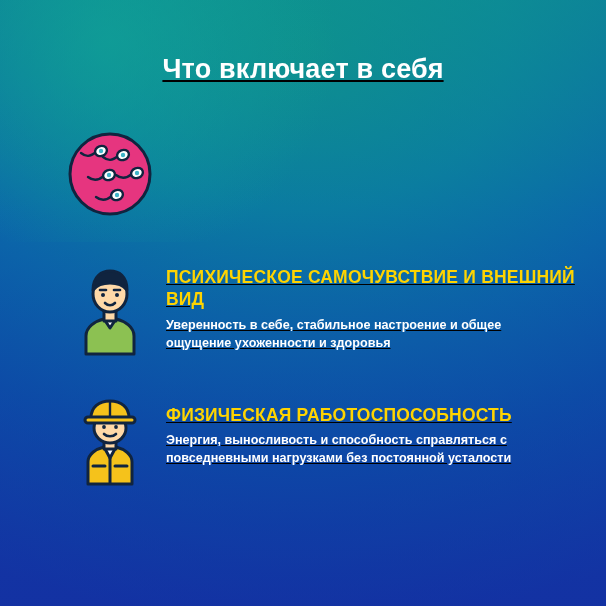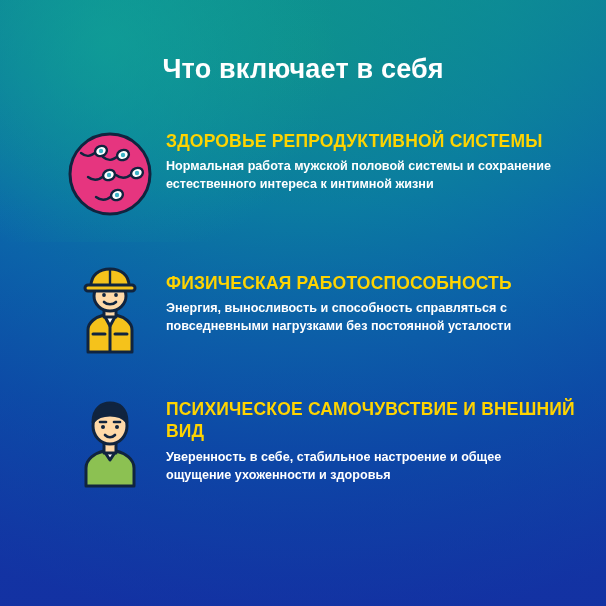--- a/index.html
+++ b/index.html
@@ -36,20 +36,21 @@
     width: 70%;
     height: 55%;
     background: radial-gradient(circle at 40% 40%, rgba(18,170,150,0.55) 0%, rgba(18,170,150,0) 70%);
     pointer-events: none;
   }
   .content {
     position: relative;
     z-index: 3;
     width: 100%;
     height: 100%;
+    text-decoration: underline;
   }
   .title {
     text-align: center;
     color: #ffffff;
     font-weight: bold;
     font-size: 27px;
     line-height: 1.33;
     letter-spacing: 0.2px;
     padding: 52px 60px 0 60px;
     box-sizing: border-box;
@@ -130,52 +131,20 @@
             </g>
             <g fill="#3fb5c9">
               <circle cx="41" cy="27" r="2.2"></circle>
               <circle cx="63" cy="31" r="2.2"></circle>
               <circle cx="49" cy="51" r="2.2"></circle>
               <circle cx="77" cy="49" r="2.2"></circle>
               <circle cx="57" cy="71" r="2.2"></circle>
             </g>
           </svg>
         </div>
-        <div class="row-text">
-          <p class="row-title">ЗДОРОВЬЕ РЕПРОДУКТИВНОЙ СИСТЕМЫ</p>
-          <p class="row-desc">Нормальная работа мужской половой системы и сохранение естественного интереса к интимной жизни</p>
-        </div>
-      </div>
-
-      <div class="row row-2">
-        <div class="icon-wrap">
-          <svg width="100" height="100" viewBox="0 0 100 100" aria-hidden="true">
-
-            <path d="M28 96 L28 74 C28 66, 36 61, 44 59 L56 59 C64 61, 72 66, 72 74 L72 96 Z" fill="#f5c21b" stroke="#10243f" stroke-width="3" stroke-linejoin="round"></path>
-            <path d="M44 59 L50 70 L56 59" fill="#ffffff" stroke="#10243f" stroke-width="3" stroke-linejoin="round"></path>
-            <path d="M50 70 L50 96" stroke="#10243f" stroke-width="3"></path>
-            <path d="M33 78 L45 78" stroke="#10243f" stroke-width="3" stroke-linecap="round"></path>
-            <path d="M55 78 L67 78" stroke="#10243f" stroke-width="3" stroke-linecap="round"></path>
-
-            <path d="M44 52 L44 61 L56 61 L56 52 Z" fill="#ffd9a8" stroke="#10243f" stroke-width="3" stroke-linejoin="round"></path>
-
-            <ellipse cx="50" cy="40" rx="16" ry="15" fill="#ffd9a8" stroke="#10243f" stroke-width="3"></ellipse>
-            <circle cx="44" cy="39" r="1.9" fill="#10243f"></circle>
-            <circle cx="56" cy="39" r="1.9" fill="#10243f"></circle>
-            <path d="M44 46 C47 49, 53 49, 56 46" fill="none" stroke="#10243f" stroke-width="2.6" stroke-linecap="round"></path>
-
-            <path d="M31 30 C31 19, 39 13, 50 13 C61 13, 69 19, 69 30 Z" fill="#f5c21b" stroke="#10243f" stroke-width="3" stroke-linejoin="round"></path>
-            <path d="M50 13 L50 30" stroke="#10243f" stroke-width="2.4"></path>
-            <rect x="25" y="29" width="50" height="6" rx="3" fill="#f5c21b" stroke="#10243f" stroke-width="3"></rect>
-          </svg>
-        </div>
-        <div class="row-text">
-          <p class="row-title">ФИЗИЧЕСКАЯ РАБОТОСПОСОБНОСТЬ</p>
-          <p class="row-desc">Энергия, выносливость и способность справляться с повседневными нагрузками без постоянной усталости</p>
-        </div>
       </div>
 
       <div class="row row-3">
         <div class="icon-wrap">
           <svg width="100" height="100" viewBox="0 0 100 100" aria-hidden="true">
 
             <path d="M26 98 L26 80 C26 71, 35 65, 44 63 L56 63 C65 65, 74 71, 74 80 L74 98 Z" fill="#8cc152" stroke="#10243f" stroke-width="3" stroke-linejoin="round"></path>
             <path d="M44 63 L50 72 L56 63" fill="#ffffff" stroke="#10243f" stroke-width="3" stroke-linejoin="round"></path>
 
             <path d="M44 55 L44 65 L56 65 L56 55 Z" fill="#ffd9a8" stroke="#10243f" stroke-width="3" stroke-linejoin="round"></path>
@@ -190,15 +159,43 @@
             <circle cx="57" cy="39" r="2" fill="#10243f"></circle>
             <path d="M45 47 C48 50, 52 50, 55 47" fill="none" stroke="#10243f" stroke-width="2.6" stroke-linecap="round"></path>
           </svg>
         </div>
         <div class="row-text">
           <p class="row-title">ПСИХИЧЕСКОЕ САМОЧУВСТВИЕ И ВНЕШНИЙ ВИД</p>
           <p class="row-desc">Уверенность в себе, стабильное настроение и общее ощущение ухоженности и здоровья</p>
         </div>
       </div>
 
+      <div class="row row-2">
+        <div class="icon-wrap">
+          <svg width="100" height="100" viewBox="0 0 100 100" aria-hidden="true">
+
+            <path d="M28 96 L28 74 C28 66, 36 61, 44 59 L56 59 C64 61, 72 66, 72 74 L72 96 Z" fill="#f5c21b" stroke="#10243f" stroke-width="3" stroke-linejoin="round"></path>
+            <path d="M44 59 L50 70 L56 59" fill="#ffffff" stroke="#10243f" stroke-width="3" stroke-linejoin="round"></path>
+            <path d="M50 70 L50 96" stroke="#10243f" stroke-width="3"></path>
+            <path d="M33 78 L45 78" stroke="#10243f" stroke-width="3" stroke-linecap="round"></path>
+            <path d="M55 78 L67 78" stroke="#10243f" stroke-width="3" stroke-linecap="round"></path>
+
+            <path d="M44 52 L44 61 L56 61 L56 52 Z" fill="#ffd9a8" stroke="#10243f" stroke-width="3" stroke-linejoin="round"></path>
+
+            <ellipse cx="50" cy="40" rx="16" ry="15" fill="#ffd9a8" stroke="#10243f" stroke-width="3"></ellipse>
+            <circle cx="44" cy="39" r="1.9" fill="#10243f"></circle>
+            <circle cx="56" cy="39" r="1.9" fill="#10243f"></circle>
+            <path d="M44 46 C47 49, 53 49, 56 46" fill="none" stroke="#10243f" stroke-width="2.6" stroke-linecap="round"></path>
+
+            <path d="M31 30 C31 19, 39 13, 50 13 C61 13, 69 19, 69 30 Z" fill="#f5c21b" stroke="#10243f" stroke-width="3" stroke-linejoin="round"></path>
+            <path d="M50 13 L50 30" stroke="#10243f" stroke-width="2.4"></path>
+            <rect x="25" y="29" width="50" height="6" rx="3" fill="#f5c21b" stroke="#10243f" stroke-width="3"></rect>
+          </svg>
+        </div>
+        <div class="row-text">
+          <p class="row-title">ФИЗИЧЕСКАЯ РАБОТОСПОСОБНОСТЬ</p>
+          <p class="row-desc">Энергия, выносливость и способность справляться с повседневными нагрузками без постоянной усталости</p>
+        </div>
+      </div>
+
     </div>
   </div>
 </div>
 
 </body></html>

